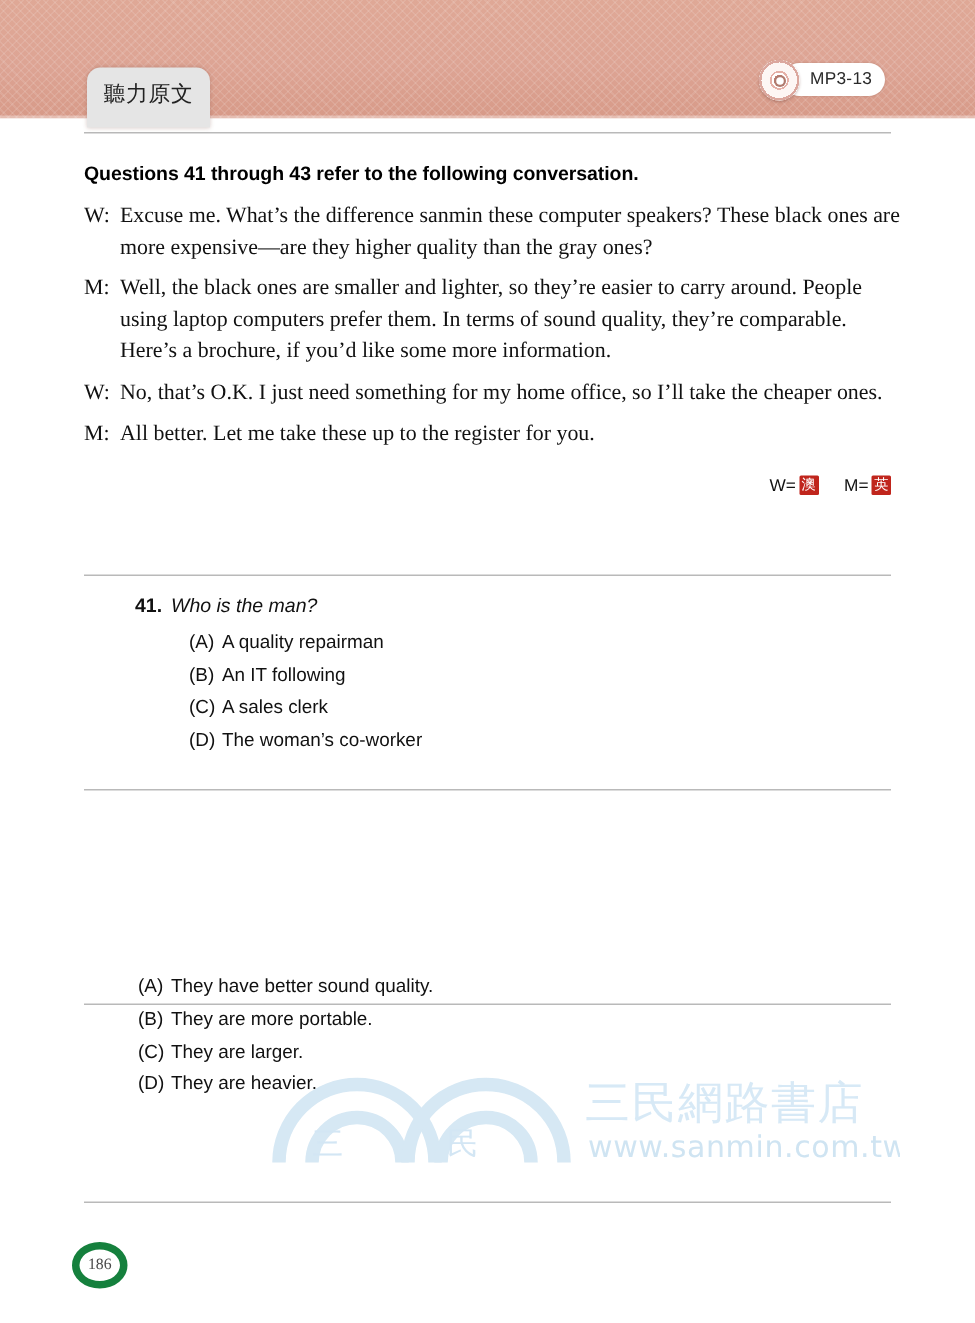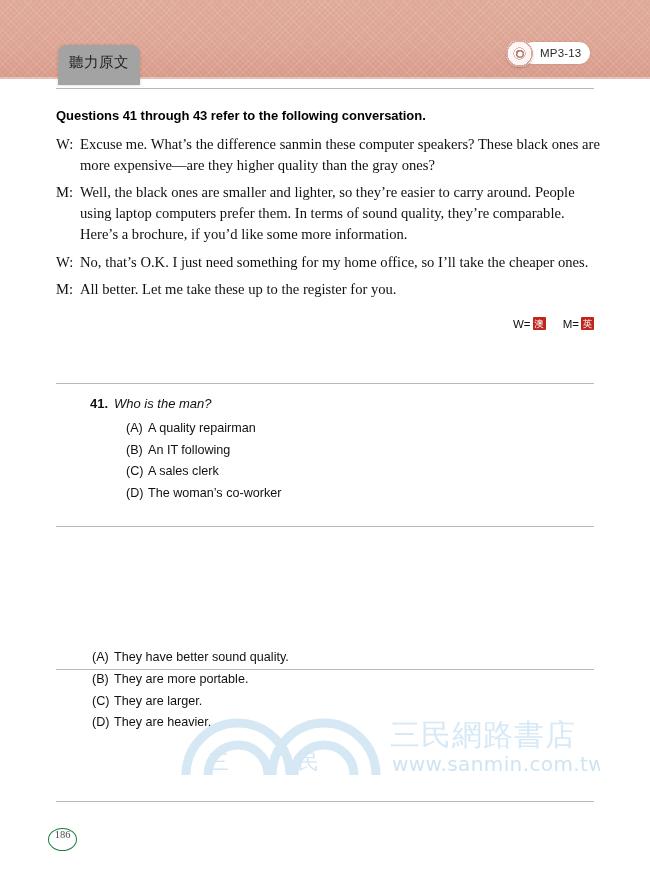--- a/index.html
+++ b/index.html
@@ -36,21 +36,21 @@
     background: rgba(255,255,255,0.35);
   }
 
   
   #section-tab {
     position: absolute;
     left: 58px;
     top: 45px;
     width: 82px;
     height: 40px;
-    background: #a3a3a3;
+    background: #e5e5e5;
     border-radius: 9px 9px 0 0;
     box-shadow: 0 0 3px rgba(120,70,55,0.28);
     z-index: 5;
   }
   #section-tab .tab-label {
     position: absolute;
     left: 0; right: 0;
     top: 8px;
     text-align: center;
     font-size: 14.5px;
@@ -234,23 +234,24 @@
     pointer-events: none;
     z-index: 1;
   }
   
   #page-number {
     position: absolute;
     left: 48px;
     top: 749px;
     width: 27px;
     height: 21px;
-    border: 1px solid #15803d;
+    border: 5px solid #15803d;
     border-radius: 50%;
     display: flex;
+    align-items: center;
     justify-content: center;
     font-size: 10.5px;
     color: #4a4a4a;
     font-family: "Liberation Serif", serif;
   }
   .above-wm { position: relative; z-index: 3; }
 </style>
 </head>
 <body>
 

